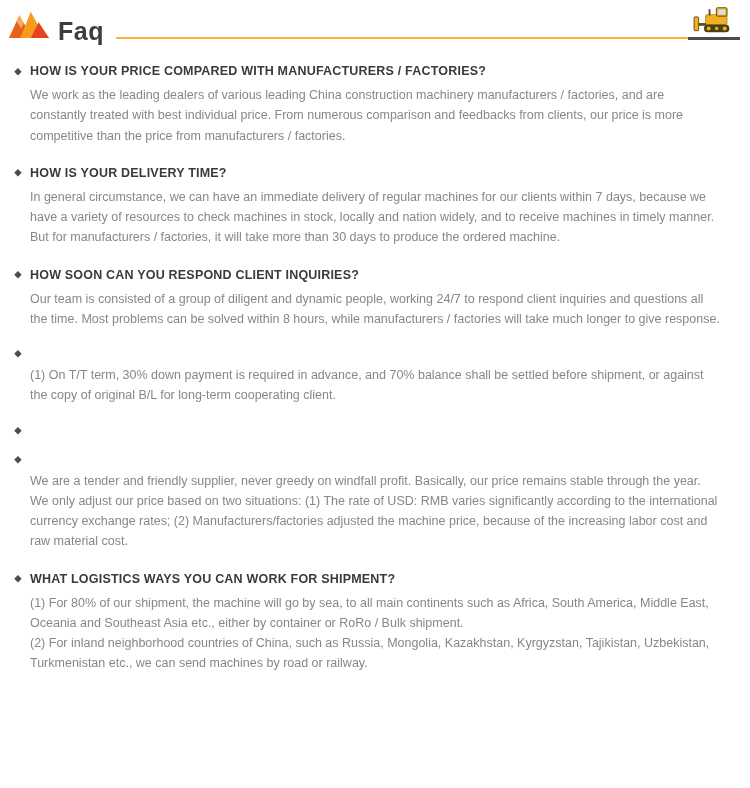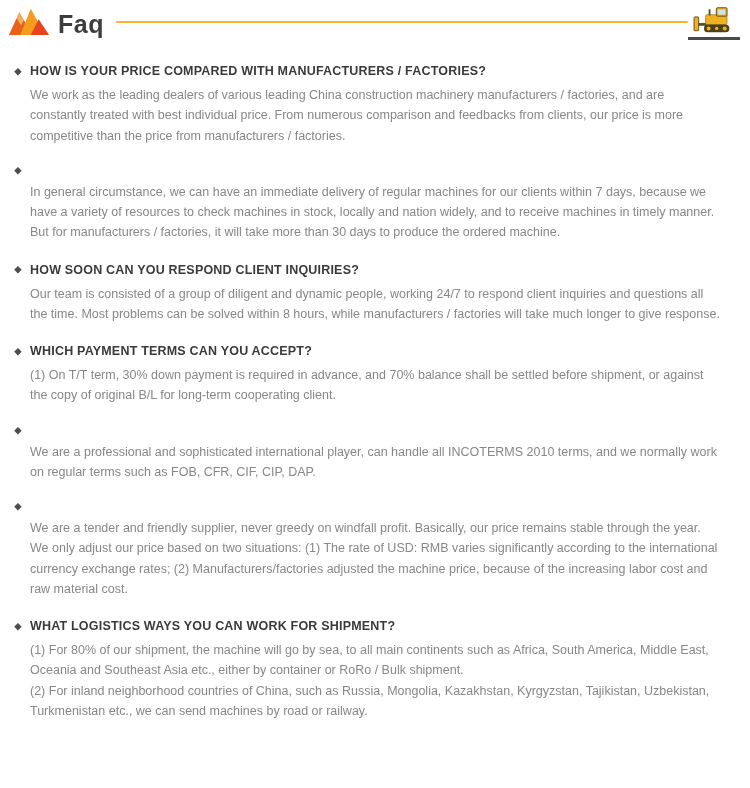--- a/index.html
+++ b/index.html
@@ -11,21 +11,21 @@
   .page {
     width: 750px;
     min-height: 788px;
     background: #ffffff;
     box-sizing: border-box;
   }
 
   
   .header {
     display: flex;
-    align-items: center;
+    align-items: flex-end;
     height: 46px;
     padding: 4px 8px 0 8px;
     box-sizing: border-box;
   }
   .logo {
     width: 42px;
     height: 34px;
     margin: 0 4px 2px 0;
     flex: 0 0 auto;
   }
@@ -124,53 +124,50 @@
       <span class="q-text">HOW IS YOUR PRICE COMPARED WITH MANUFACTURERS / FACTORIES?</span>
     </h2>
     <div class="faq-answer">
           <div class="answer-line">We work as the leading dealers of various leading China construction machinery manufacturers / factories, and are constantly treated with best individual price. From numerous comparison and feedbacks from clients, our price is more competitive than the price from manufacturers / factories.</div>
         </div>
   </section>
 
   <section class="faq-item">
     <h2 class="faq-question-row">
       <span class="diamond">◆</span>
+      <span class="q-text">HOW IS YOUR DELIVERY TIME?</span>
     </h2>
     <div class="faq-answer">
           <div class="answer-line">In general circumstance, we can have an immediate delivery of regular machines for our clients within 7 days, because we have a variety of resources to check machines in stock, locally and nation widely, and to receive machines in timely manner. But for manufacturers / factories, it will take more than 30 days to produce the ordered machine.</div>
         </div>
   </section>
 
   <section class="faq-item">
     <h2 class="faq-question-row">
       <span class="diamond">◆</span>
       <span class="q-text">HOW SOON CAN YOU RESPOND CLIENT INQUIRIES?</span>
     </h2>
     <div class="faq-answer">
           <div class="answer-line">Our team is consisted of a group of diligent and dynamic people, working 24/7 to respond client inquiries and questions all the time. Most problems can be solved within 8 hours, while manufacturers / factories will take much longer to give response.</div>
         </div>
   </section>
 
   <section class="faq-item">
     <h2 class="faq-question-row">
       <span class="diamond">◆</span>
-      <span class="q-text">WHICH PAYMENT TERMS CAN YOU ACCEPT?</span>
     </h2>
     <div class="faq-answer">
           <div class="answer-line">(1) On T/T term, 30% down payment is required in advance, and 70% balance shall be settled before shipment, or against the copy of original B/L for long-term cooperating client.</div>
         </div>
   </section>
 
   <section class="faq-item">
     <h2 class="faq-question-row">
       <span class="diamond">◆</span>
     </h2>
-    <div class="faq-answer">
-          <div class="answer-line">We are a professional and sophisticated international player, can handle all INCOTERMS 2010 terms, and we normally work on regular terms such as FOB, CFR, CIF, CIP, DAP.</div>
-        </div>
   </section>
 
   <section class="faq-item">
     <h2 class="faq-question-row">
       <span class="diamond">◆</span>
     </h2>
     <div class="faq-answer">
           <div class="answer-line">We are a tender and friendly supplier, never greedy on windfall profit. Basically, our price remains stable through the year. We only adjust our price based on two situations: (1) The rate of USD: RMB varies significantly according to the international currency exchange rates; (2) Manufacturers/factories adjusted the machine price, because of the increasing labor cost and raw material cost.</div>
         </div>
   </section>

